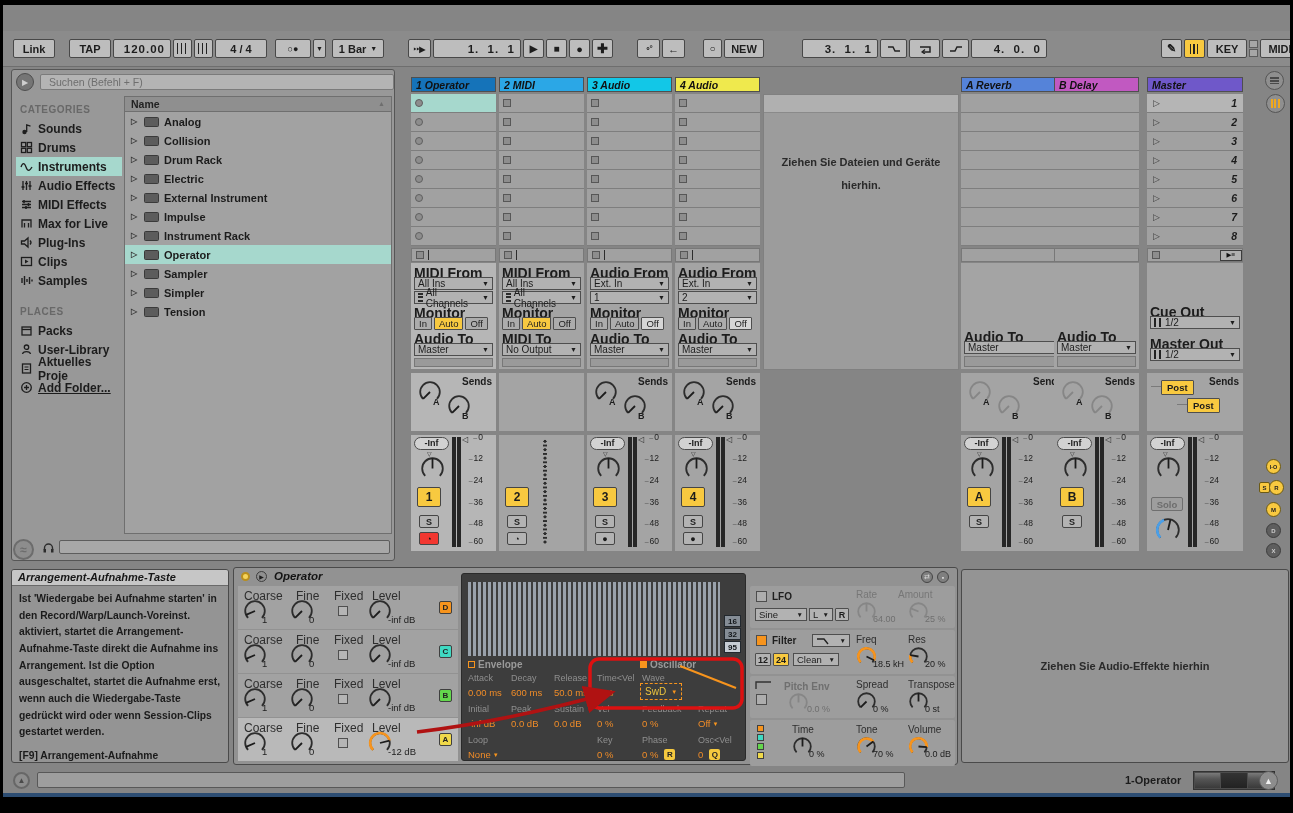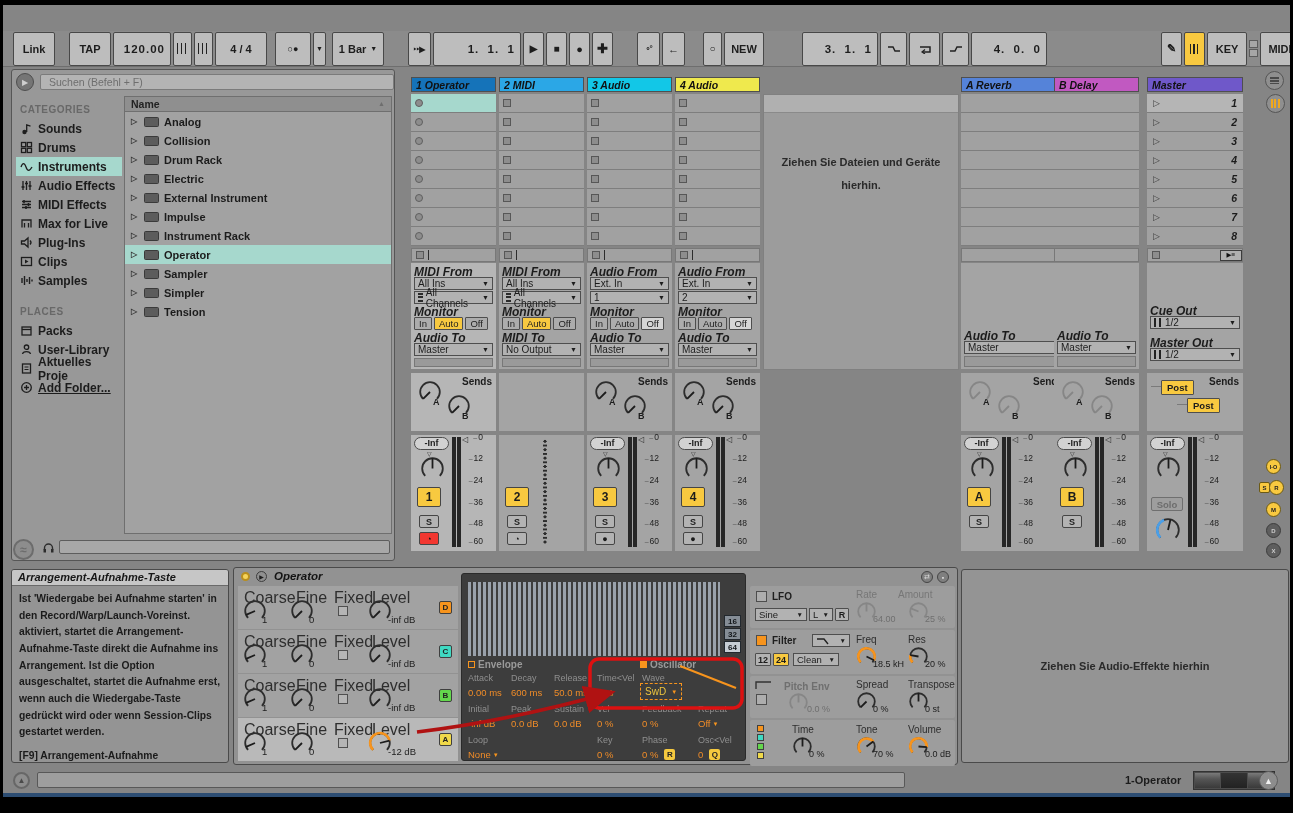--- a/index.html
+++ b/index.html
@@ -5,21 +5,21 @@
   html,body{margin:0;padding:0;background:#000;}
   *{box-sizing:border-box;font-family:"Liberation Sans",sans-serif;}
   #frame{position:relative;width:1293px;height:813px;background:#858585;overflow:hidden;border-left:3px solid #000;border-right:3px solid #000;border-top:5px solid #000;}
   
   #titlebar{position:absolute;left:0;top:0;width:100%;height:25px;background:linear-gradient(#f4f4f4,#cfcfcf);border-bottom:1px solid #7c7c7c;}
   .tl{position:absolute;top:6px;width:11px;height:11px;border:1.5px solid #9a9a9a;border-radius:50%;}
   .tl-dot::after{content:"";position:absolute;left:2.4px;top:2.4px;width:3px;height:3px;border-radius:50%;background:#9a9a9a;}
   #win-title{position:absolute;left:0;right:0;top:4px;text-align:center;font-size:12.5px;color:#5c5c5c;white-space:pre;}
   
   #toolbar{position:absolute;left:0;top:26px;width:100%;height:36px;background:#8b8b8b;border-bottom:1px solid #6e6e6e;display:flex;align-items:center;padding:0 10px;gap:2px;}
-  .tb{background:#bdbdbd;border:1px solid #484848;border-radius:2px;height:19px;display:inline-flex;align-items:center;justify-content:center;font-weight:bold;font-size:11px;color:#1d1d1d;padding:16px 5px;flex:none;}
+  .tb{background:#bdbdbd;border:1px solid #484848;border-radius:2px;height:19px;display:inline-flex;align-items:center;justify-content:center;font-weight:bold;font-size:11px;color:#1d1d1d;padding:1px 5px;flex:none;}
   .tb.yellow{background:#f8c940;}
   .cnt{justify-content:flex-end;font-size:11.5px;letter-spacing:1px;white-space:pre;}
   .nudge{width:18px;background-image:repeating-linear-gradient(90deg,#222 0 1.5px,transparent 1.5px 4px);background-size:12px 11px;background-position:center;background-repeat:no-repeat;}
   .ind{width:9px;height:17px;display:inline-flex;flex-direction:column;gap:1px;flex:none;}
   .ind span{flex:1;background:#a6a6a6;border:1px solid #5c5c5c;}
   .dd-小{font-size:7px;}
   
   #browser{position:absolute;left:8px;top:64px;width:384px;height:492px;background:#989898;border:1px solid #565656;border-radius:3px;}
   #browser-play{position:absolute;left:4px;top:3px;width:18px;height:18px;border-radius:50%;background:#757575;border:1px solid #4e4e4e;color:#cfcfcf;font-size:8px;display:flex;align-items:center;justify-content:center;}
   #search{position:absolute;left:28px;top:4px;width:354px;height:16px;background:#b4b4b4;border:1px solid #7b7b7b;border-radius:2px;font-size:10.5px;color:#2b2b2b;padding:0 8px;}
@@ -46,21 +46,21 @@
   .t-header{position:absolute;left:0;right:0;top:0;height:15px;font-size:10.5px;font-weight:bold;font-style:italic;color:#111;padding:1px 4px;border:1px solid #4f4f4f;}
   .slots{position:absolute;left:0;right:0;top:17px;height:152px;background:#7e7e7e;}
   .slot{height:18px;margin-bottom:1px;background:#a1a1a1;display:flex;align-items:center;padding-left:4px;}
   .slot.sel{background:#a6d8cd;}
   .slot-circle{width:8px;height:8px;border-radius:50%;background:#8d8d8d;border:1px solid #5f5f5f;}
   .slot-square{width:8px;height:8px;background:#8d8d8d;border:1px solid #575757;}
   .stop-row{position:absolute;left:0;right:0;top:171px;height:14px;background:#a1a1a1;border:1px solid #787878;display:flex;align-items:center;gap:4px;padding-left:4px;}
   .stop-bar{width:1px;height:10px;background:#2c2c2c;}
   .io{position:absolute;left:0;right:0;top:186px;height:106px;background:#a4a4a4;padding:2px 3px;display:flex;flex-direction:column;gap:1px;}
   .io.lite{background:#b6b6b6;}
-  .io-label{font-size:12px;font-weight:bold;color:#1c1c1c;height:11px;font-style:italic;}
+  .io-label{font-size:14px;font-weight:bold;color:#1c1c1c;height:11px;}
   .sel-box{height:13px;background:#b2b2b2;border:1px solid #4e4e4e;font-size:10px;color:#1c1c1c;display:flex;align-items:center;padding:0 3px;gap:3px;}
   .sel-box .dd{margin-left:auto;font-size:7px;color:#1c1c1c;}
   .ch-icon{width:5px;height:9px;background:repeating-linear-gradient(#2b2b2b 0 2px,transparent 2px 3.5px);}
   .spk{width:8px;height:9px;background:repeating-linear-gradient(90deg,#222 0 2px,transparent 2px 5px);}
   .mon{display:flex;gap:2px;height:13px;}
   .mbtn{border:1px solid #4e4e4e;background:#acacac;font-size:9.5px;color:#1d1d1d;padding:0 4px;display:flex;align-items:center;border-radius:1px;}
   .mbtn.on-y{background:#f8c940;}
   .mbtn.on-g{background:#d6d6d6;}
   .sunk{height:11px;background:#9a9a9a;border:1px solid #787878;margin-top:1px;}
   .spacer{flex:1;}
@@ -109,21 +109,21 @@
   #info-shortcut{padding:9px 7px 0;font-size:10.3px;font-weight:bold;color:#1b1b1b;}
   #device{position:absolute;left:230px;top:562px;width:725px;height:198px;background:#929292;border:1px solid #4a4a4a;border-radius:3px;}
   #dev-titlebar{position:absolute;left:0;top:0;right:0;height:17px;}
   #dev-led{position:absolute;left:7px;top:4px;width:9px;height:9px;border-radius:50%;background:#f5d35a;border:2px solid #b98e1d;}
   #dev-play{position:absolute;left:22px;top:3px;width:11px;height:11px;border-radius:50%;background:#8f8f8f;border:1px solid #3d3d3d;color:#1d1d1d;font-size:6px;display:flex;align-items:center;justify-content:center;}
   #dev-name{position:absolute;left:40px;top:2px;font-size:11.5px;font-weight:bold;font-style:italic;color:#141414;}
   .dev-ico{position:absolute;top:3px;width:12px;height:12px;border-radius:50%;background:#7f7f7f;border:1px solid #454545;color:#d9d9d9;font-size:7px;display:flex;align-items:center;justify-content:center;}
   #op-rows{position:absolute;left:4px;top:18px;width:220px;}
   .op-row{position:relative;height:43px;margin-bottom:1px;background:#a2a2a2;}
   .op-row.active{background:#b9b9b9;}
-  .op-lab{position:absolute;top:3px;font-size:16px;color:#2e2e2e;}
+  .op-lab{position:absolute;top:3px;font-size:12px;color:#2e2e2e;}
   .op-val{position:absolute;font-size:9.5px;color:#1d1d1d;}
   .op-chk{position:absolute;left:100px;top:20px;width:10px;height:10px;background:#b5b5b5;border:1px solid #4f4f4f;}
   .op-letter{position:absolute;right:6px;top:15px;width:13px;height:13px;border:1px solid #3f3f3f;font-size:8px;font-weight:bold;color:#222;display:flex;align-items:center;justify-content:center;border-radius:2px;}
   #display{position:absolute;left:227px;top:5px;width:285px;height:188px;background:#3d3d3d;border-radius:3px;border:1px solid #2a2a2a;}
   #spectrum{position:absolute;left:6px;top:8px;width:252px;height:74px;background:repeating-linear-gradient(90deg,#99a1ab 0 3px,#3d3d3d 3px 5px);}
   .zoom-btn{position:absolute;left:262px;width:17px;height:12px;background:#858d96;border:1px solid #22282e;color:#14181c;font-size:8px;font-weight:bold;display:flex;align-items:center;justify-content:center;}
   .zoom-btn.sel{background:#c7cdd4;}
   .disp-head{position:absolute;font-size:10px;font-weight:bold;color:#9a9a9a;display:flex;align-items:center;gap:3px;}
   .sq-out{width:7px;height:7px;border:1.5px solid #f7941d;}
   .sq-fill{width:7px;height:7px;background:#f7941d;}
@@ -1124,21 +1124,21 @@
           </div>
   <span class="op-val" style="left:150px;top:28px">-12 dB</span>
   <span class="op-letter" style="background:#f0d94a">A</span>
  </div>
       </div>
     <div id="display">
       <div id="spectrum"></div>
       <div id="zoom-btns">
           <div class="zoom-btn" style="top:41px">16</div>
           <div class="zoom-btn" style="top:54px">32</div>
-          <div class="zoom-btn sel" style="top:67px">64</div>
+          <div class="zoom-btn sel" style="top:67px">95</div>
         </div>
       <div class="disp-head" style="left:6px;top:85px">
           <span class="sq-out"></span>
           <span>Envelope</span>
         </div>
       <div class="disp-head" style="left:178px;top:85px">
           <span class="sq-fill"></span>
           <span>Oscillator</span>
         </div>
       <div id="env-grid">

